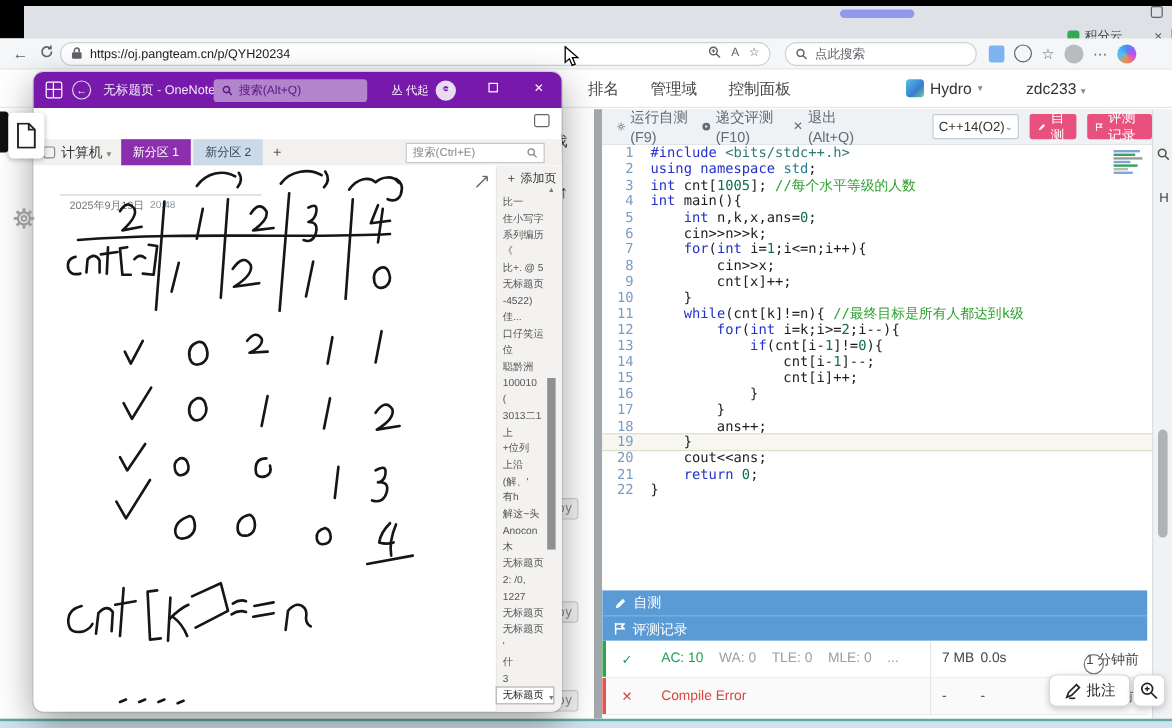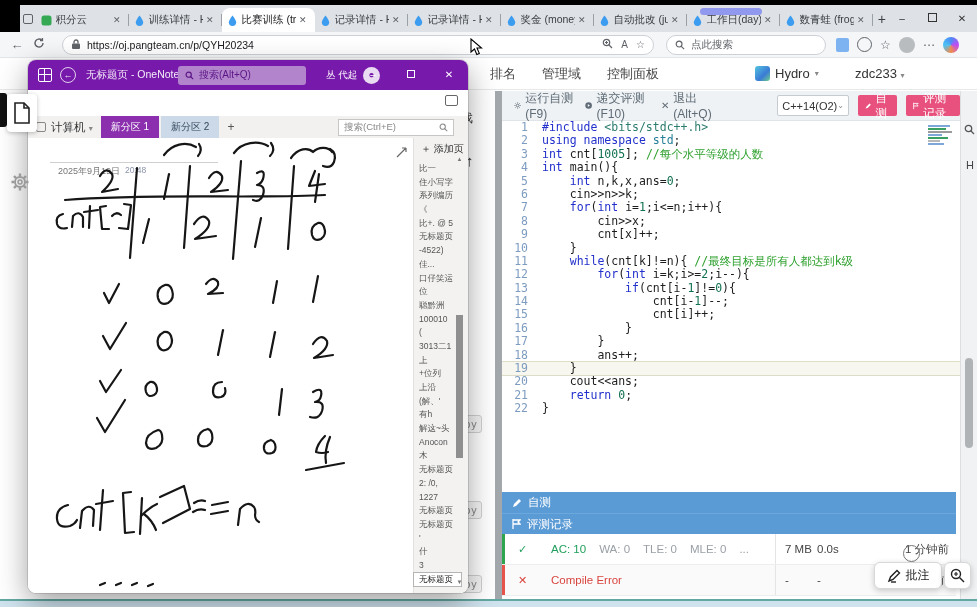--- a/index.html
+++ b/index.html
@@ -1,39 +1,39 @@
 <!DOCTYPE html>
 <html><head>
 <meta charset="utf-8">
 <style>
   * { margin:0; padding:0; box-sizing:border-box; }
   html,body { width:977px; height:607px; overflow:hidden; }
   body { background:#000; font-family:"Liberation Sans","DejaVu Sans",sans-serif; position:relative; }
 
   
   #browser { position:absolute; top:5px; left:0; width:977px; height:594px; background:#dee1e6; }
-  #tabstrip { position:absolute; top:0; left:0; right:0; height:27px; display:flex; align-items:flex-end; padding-left:20px; }
+  #tabstrip { position:absolute; top:0; left:0; right:0; height:27px; display:flex; align-items:flex-end; padding-left:20px;flex-direction:column; }
   #tab-actions { width:22px; height:20px; margin:0 2px 3px 2px; border-radius:4px; display:flex; align-items:center; justify-content:center; }
   #tab-actions .sq { width:10px; height:10px; border:1.4px solid #5f6368; border-radius:2px; }
   .tab { position:relative; width:93px; height:24px; display:flex; align-items:center; padding:0 5px; font-size:10.5px; color:#3c4043; border-radius:8px 8px 0 0; flex-shrink:0; }
   .tab.active { background:#fff; color:#202124; }
   .tab:not(.active)::after { content:""; position:absolute; right:0; top:6px; height:12px; width:1px; background:#9aa0a6; }
   .tab .favicon { width:11px; height:11px; margin-right:4px; flex-shrink:0; }
   .tab .tlabel { flex:1; white-space:nowrap; overflow:hidden; }
   .tab .tclose { font-size:9px; color:#5f6368; padding:1px 3px; border-radius:3px; flex-shrink:0; }
   #newtab-btn { width:20px; height:20px; margin:0 0 3px 4px; font-size:14px; color:#3c4043; display:flex; align-items:center; justify-content:center; border-radius:4px; }
   #win-controls { margin-left:auto; display:flex; height:27px; align-items:center; }
   #win-controls span { width:30px; text-align:center; font-size:10px; color:#333; line-height:27px; }
   #win-controls .maxbox { display:inline-block; width:9px; height:9px; border:1px solid #333; }
   #tabstrip-black { position:absolute; left:0; top:0; width:20px; height:27px; background:#000; }
   #tabgroup-strip { position:absolute; left:700px; top:3px; width:62px; height:7px; border-radius:4px; background:#9199ee; }
 
   #btoolbar { position:absolute; top:27px; left:0; right:0; height:26px; background:#f5f6f8; display:flex; align-items:center; border-bottom:1px solid #e3e6e8; }
   .nav-ico { width:22px; text-align:center; color:#5f6368; font-size:13px; }
-  #urlpill { width:592px; height:20px; margin-left:12px; background:#fff; border:1px solid #cdd1d5; border-radius:10px; display:flex; align-items:center; padding:0 8px; }
+  #urlpill { width:592px; height:20px; margin-left:0; background:#fff; border:1px solid #cdd1d5; border-radius:10px; display:flex; align-items:center; padding:0 8px; }
   #urlpill .url { font-size:10.5px; color:#202124; flex:1; white-space:nowrap; overflow:hidden; }
   #urlpill .pic { color:#5f6368; font-size:10px; margin-left:8px; }
   #searchpill { width:160px; height:20px; margin-left:12px; background:#fff; border:1px solid #cdd1d5; border-radius:10px; display:flex; align-items:center; padding:0 8px; color:#5f6368; font-size:10.5px; gap:6px; }
   #toolbar-icons { display:flex; align-items:center; margin-left:10px; gap:8px; }
   .tb-doc { width:13px; height:14px; background:#7eb3f2; border-radius:2px; }
   .tb-circle { width:15px; height:15px; border:1.4px solid #5f6368; border-radius:50%; }
   .tb-avatar { width:16px; height:16px; background:#b9bcbf; border-radius:50%; }
   .tb-copilot { width:16px; height:16px; border-radius:50%; background:conic-gradient(#4c8bf5,#c04bf5,#f28b4b,#4cc3f5,#4c8bf5); }
 
   

